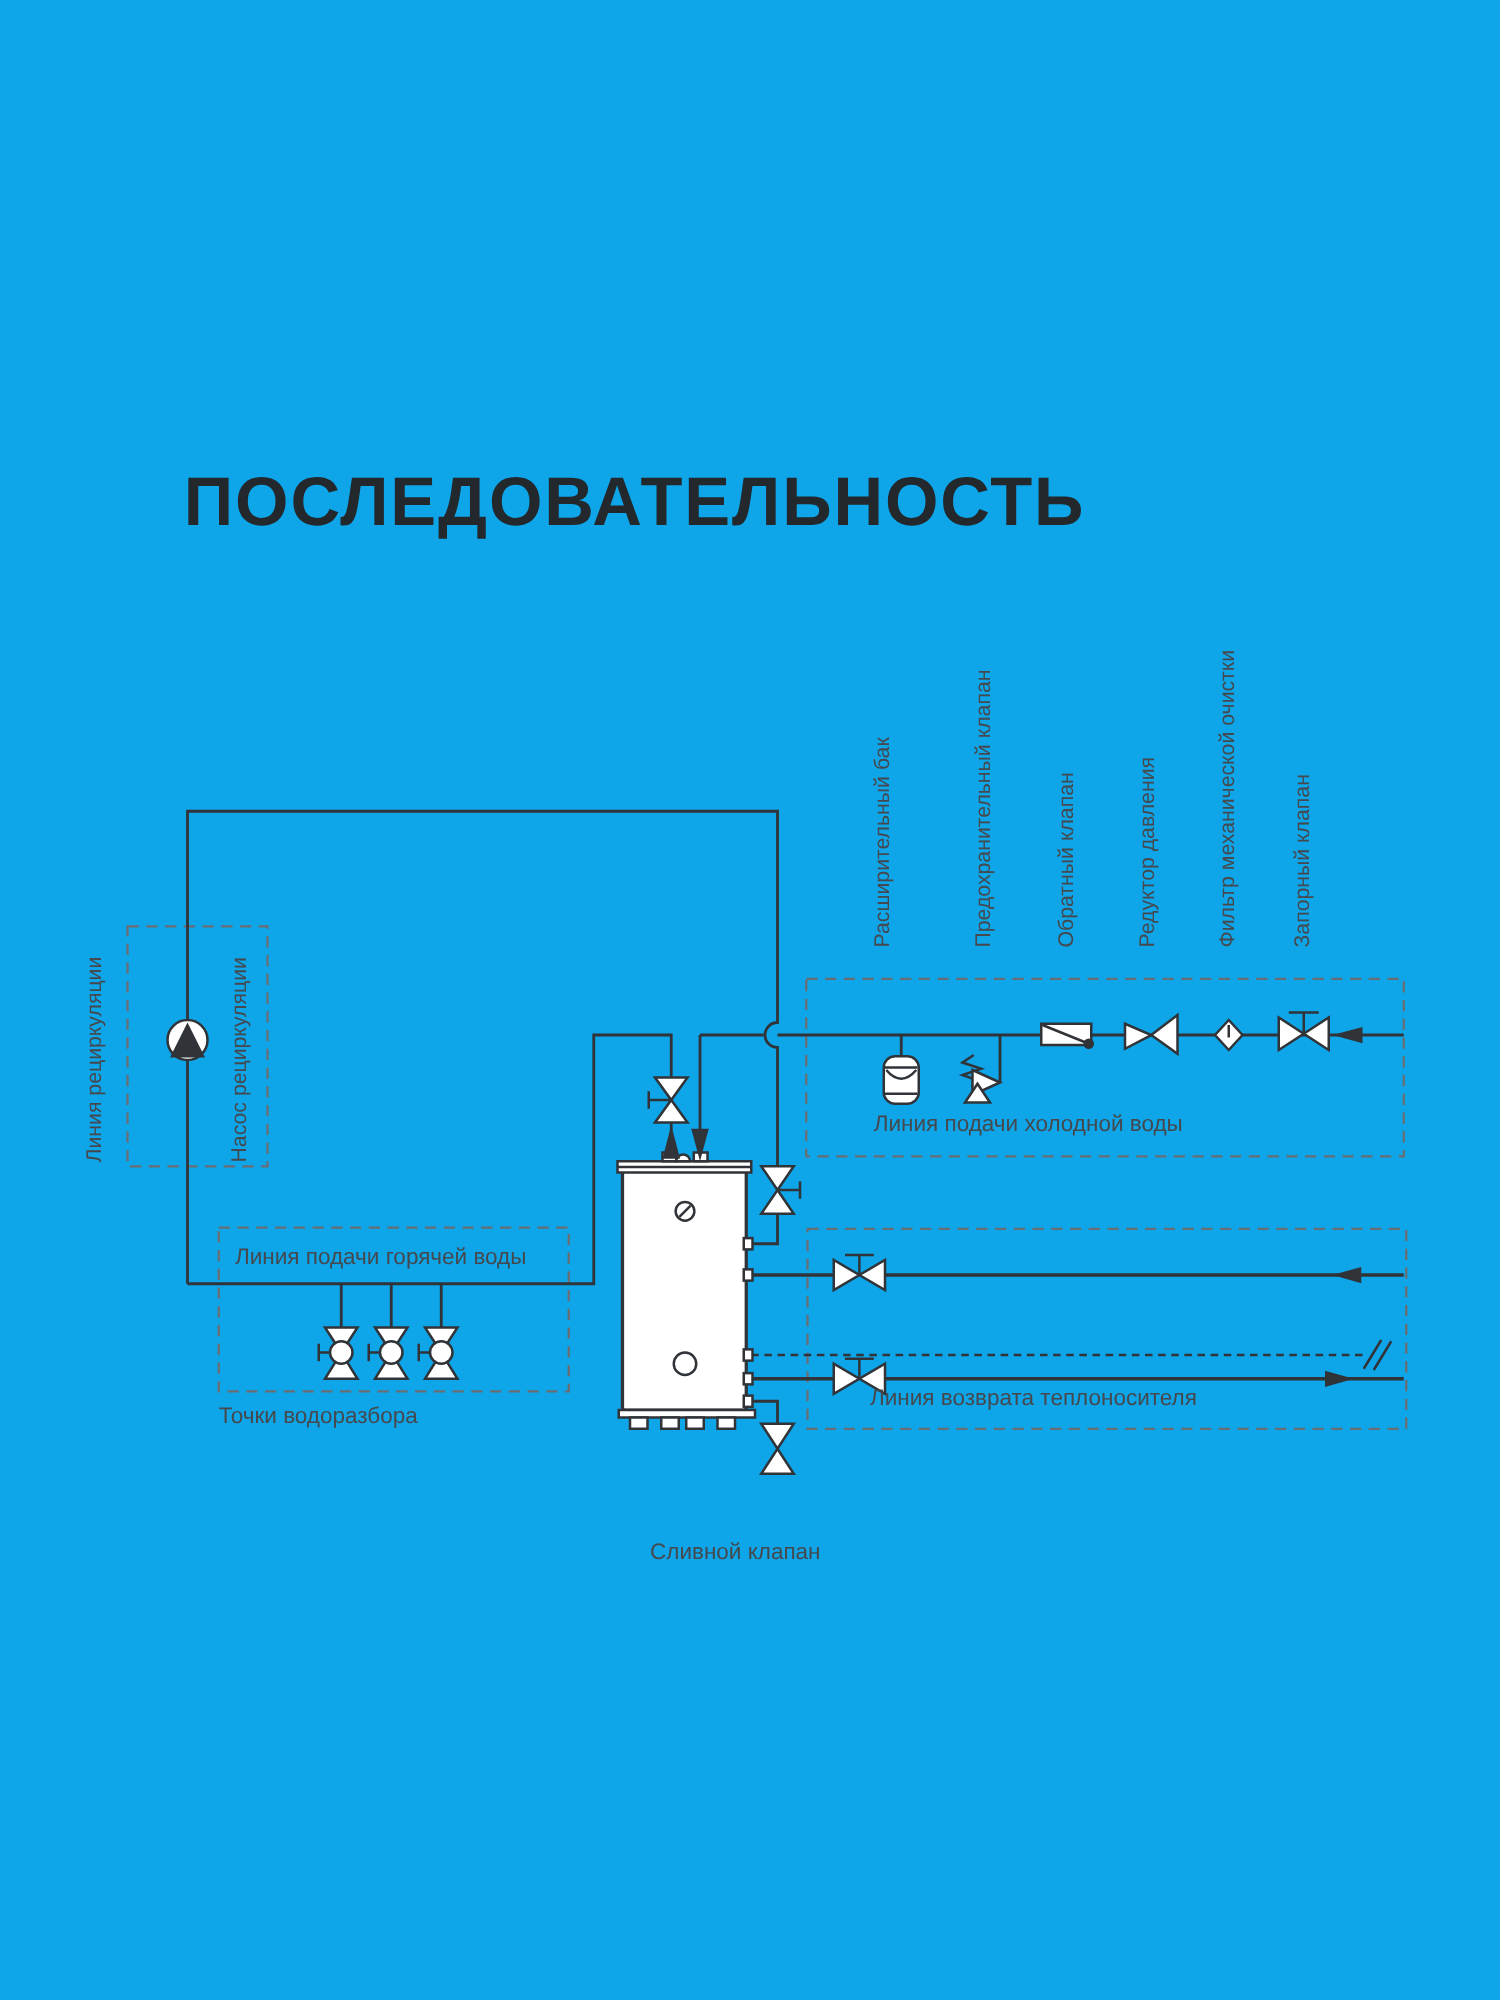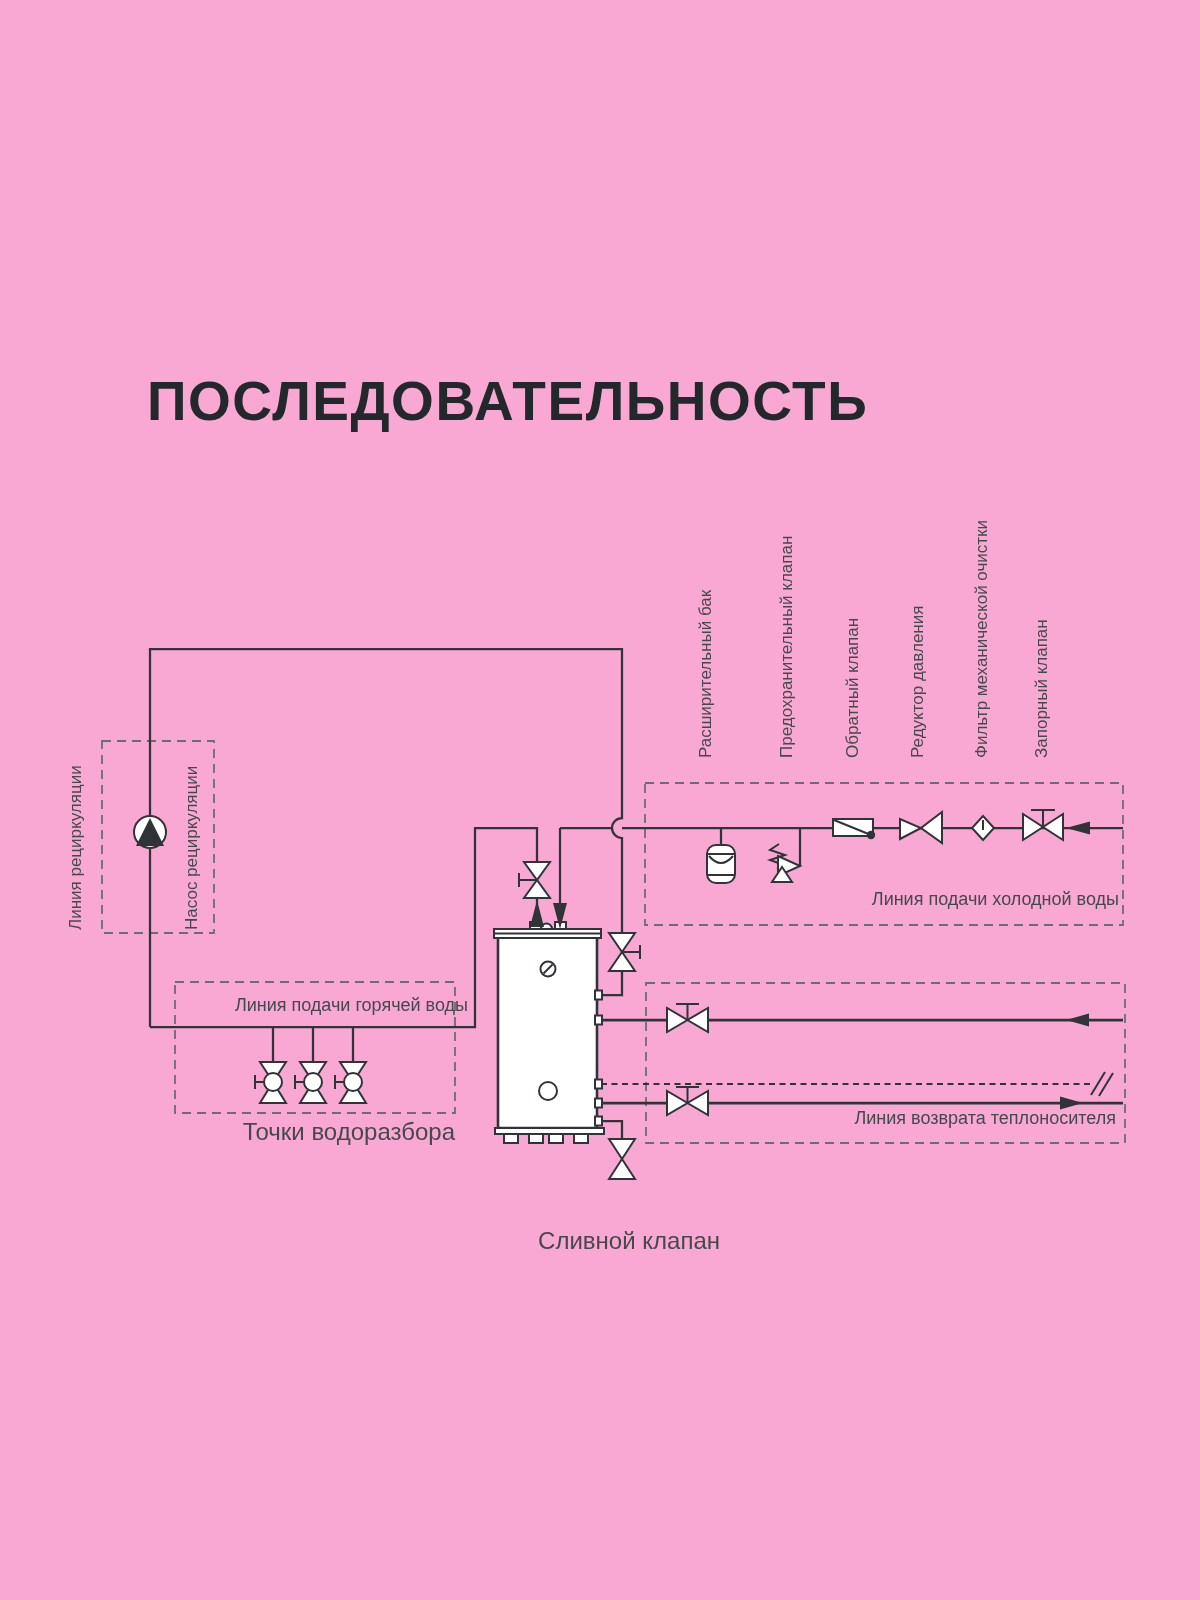--- a/index.html
+++ b/index.html
@@ -1,32 +1,32 @@
 <!DOCTYPE html>
 <html style="--line: #303438; --dash: #6a6e72; --text: #45494e; --title: #23282c;"><head>
 <meta charset="utf-8">
 <style>
   :root{
     --line:#303438; --dash:#6a6e72; --text:#45494e; --title:#23282c;
   }
   html,body{margin:0;padding:0;background:#fff;}
-  #canvas{position:relative;width:1200px;height:1600px;background:#f9a8d4;overflow:hidden;
+  #canvas{position:relative;width:1200px;height:1600px;background:#0ea5e9;overflow:hidden;
           font-family:"Liberation Sans","DejaVu Sans",sans-serif;}
   #art{position:absolute;left:0;top:0;}
   .pipe{stroke:var(--line);stroke-width:2.25;fill:none;}
   .pipe-bold{stroke:var(--line);stroke-width:2.75;fill:none;}
   .sym{stroke:var(--line);stroke-width:2;fill:#ffffff;}
   .sym-thick{stroke:var(--line);stroke-width:2.6;fill:#ffffff;}
   .stroke-only{stroke:var(--line);stroke-width:2;fill:none;}
   .dark{fill:var(--line);stroke:none;}
   .dashbox{stroke:var(--dash);stroke-width:1.8;fill:none;stroke-dasharray:9 6;}
   .dashline{stroke:var(--line);stroke-width:2;fill:none;stroke-dasharray:6 4.5;}
   .lbl{position:absolute;color:var(--text);font-size:18px;line-height:22px;white-space:nowrap;}
-  .lbl-c{text-align:right;}
-  .cap{font-size:24px;}
+  .lbl-c{text-align:left;}
+  .cap{font-size:18px;}
   .vlbl{position:absolute;color:var(--text);font-size:17px;line-height:20px;white-space:nowrap;
         transform:rotate(-90deg);transform-origin:0 0;}
   .title-line{position:absolute;left:147px;color:var(--title);font-weight:700;
               font-size:55px;line-height:58px;letter-spacing:1.5px;white-space:nowrap;}
 </style>
 </head>
 <body>
 
 <div id="canvas">
 

